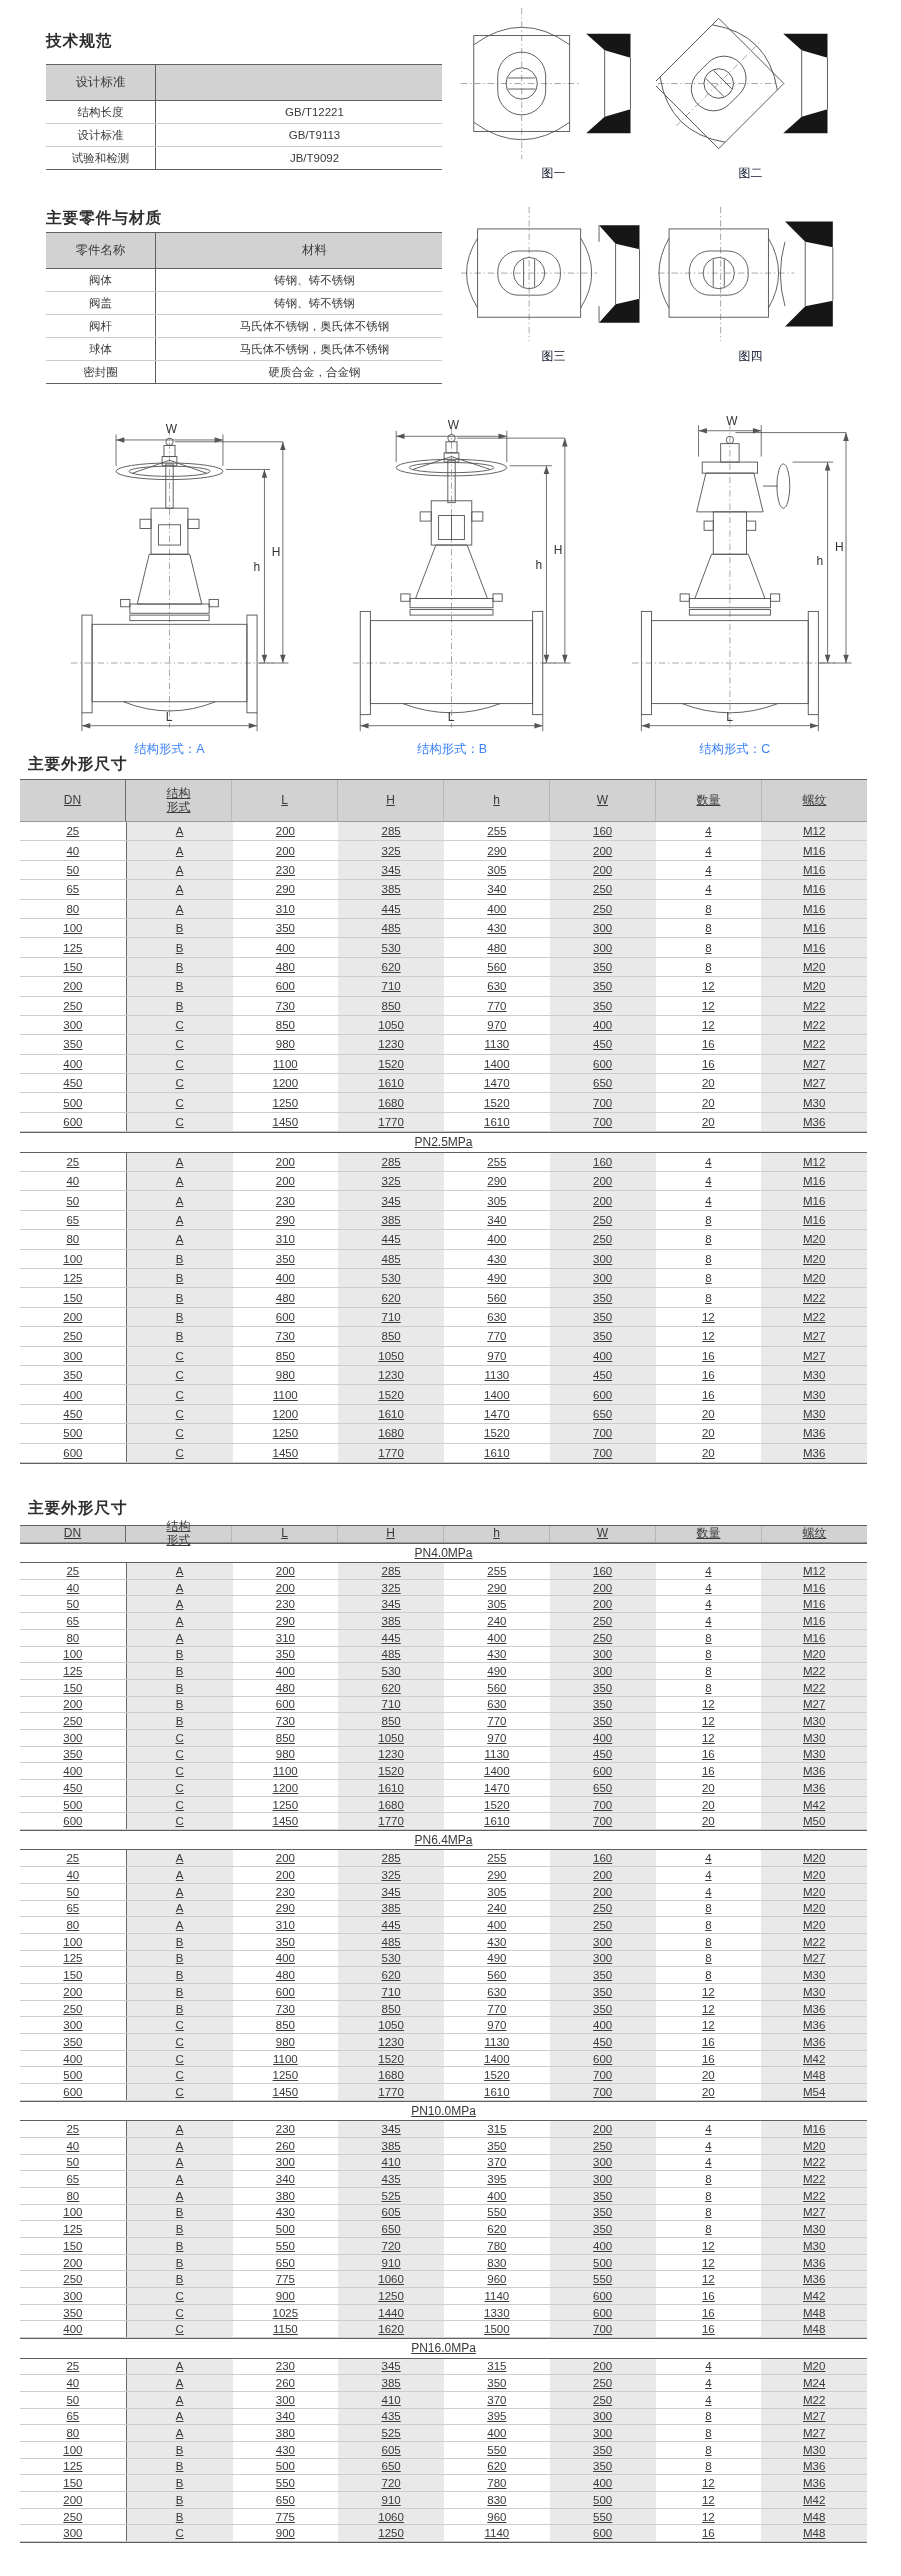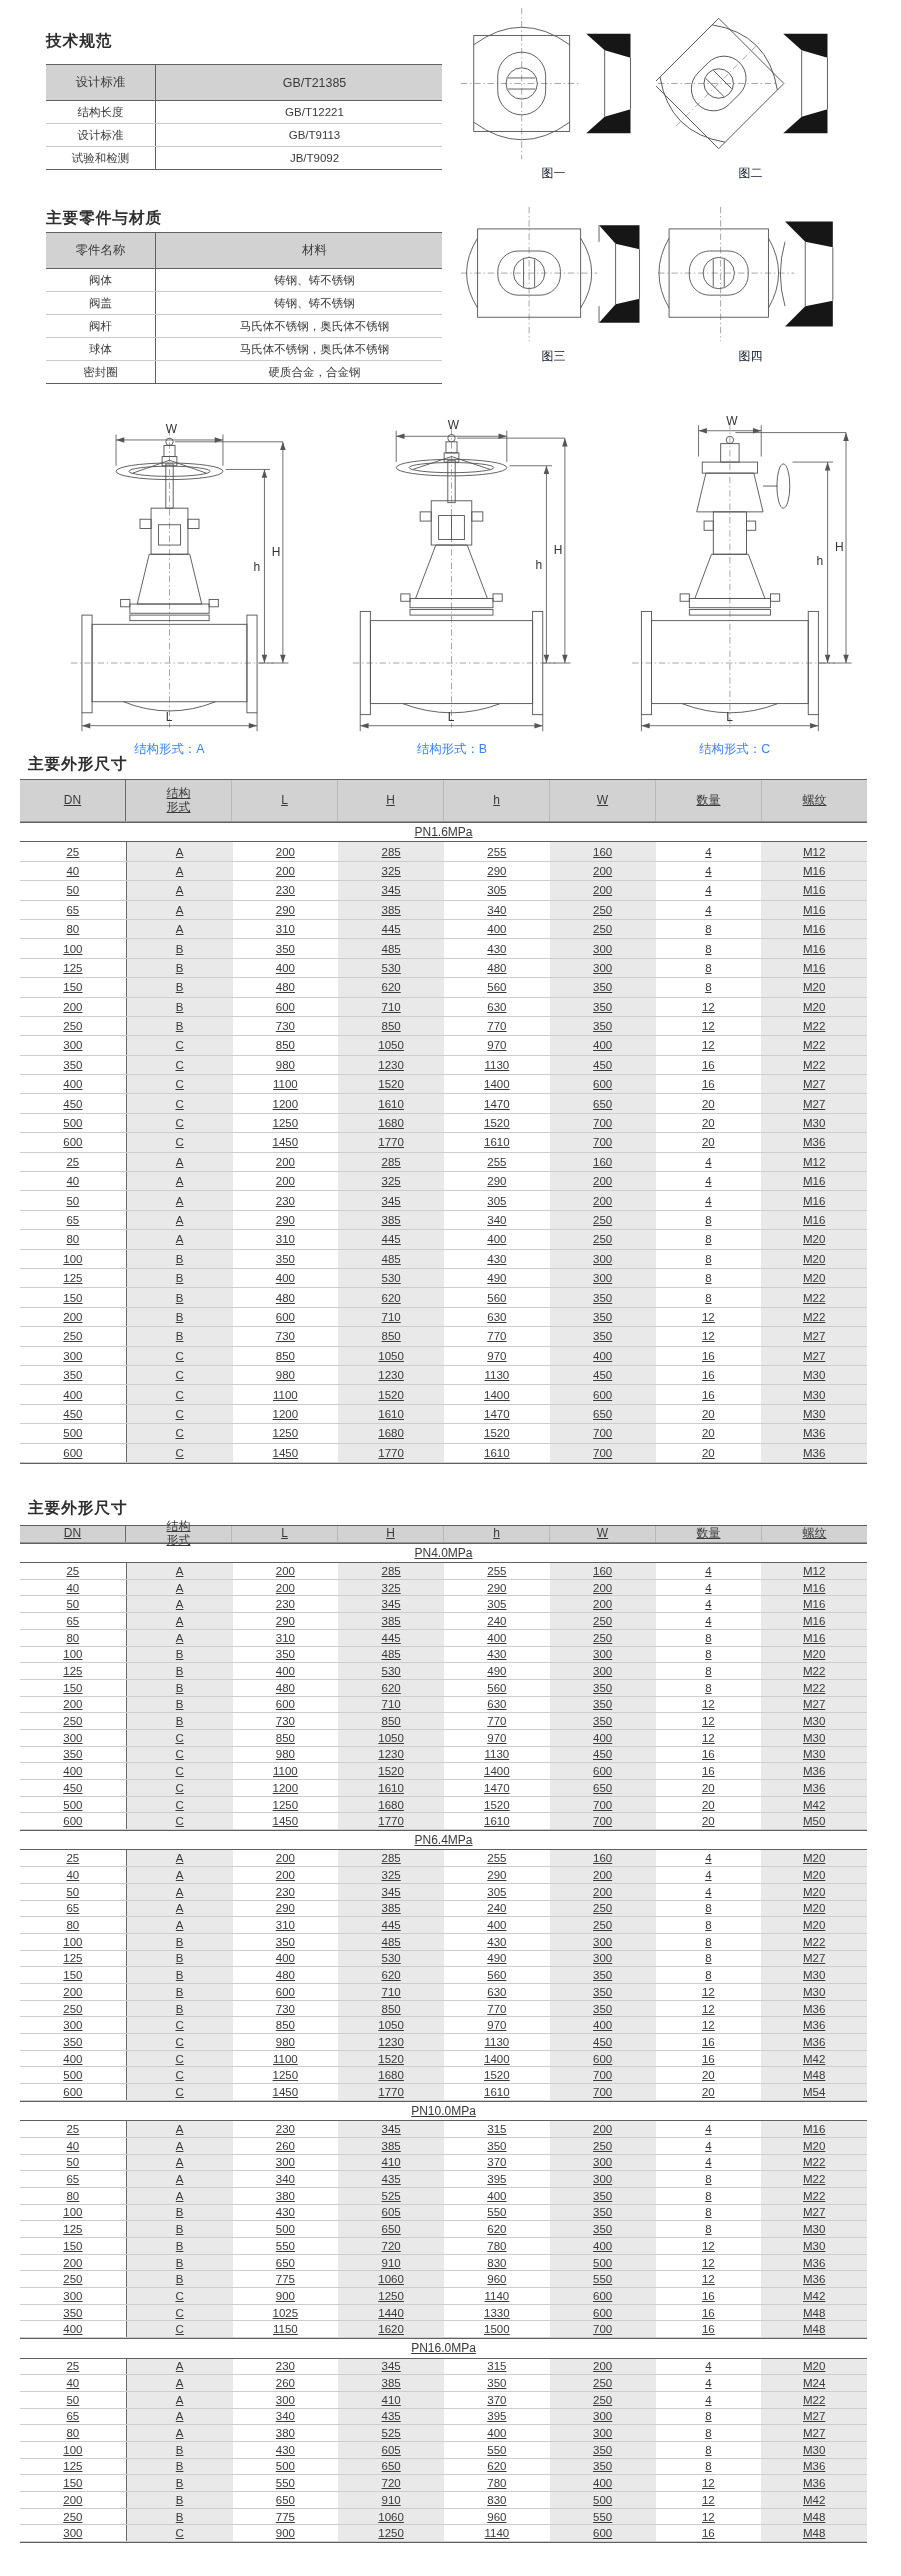--- a/index.html
+++ b/index.html
@@ -44,21 +44,20 @@
 </style>
 </head>
 <body>
 
 <div class="canvas">
 
   <div class="sec-title" style="left:46px;top:31px;">技术规范</div>
   <div class="kv" style="left:46px;top:64px;">
       <div class="kv-row kv-head">
         <div class="kv-cell kv-label">设计标准</div>
-        <div class="kv-cell kv-value">GB/T21385</div>
       </div>
       <div class="kv-row">
         <div class="kv-cell kv-label">结构长度</div>
         <div class="kv-cell kv-value">GB/T12221</div>
       </div>
       <div class="kv-row">
         <div class="kv-cell kv-label">设计标准</div>
         <div class="kv-cell kv-value">GB/T9113</div>
       </div>
       <div class="kv-row">
@@ -385,21 +384,20 @@
         <div class="d-cell c0">DN</div>
         <div class="d-cell c1">结构
 形式</div>
         <div class="d-cell c2">L</div>
         <div class="d-cell c3">H</div>
         <div class="d-cell c4">h</div>
         <div class="d-cell c5">W</div>
         <div class="d-cell c6">数量</div>
         <div class="d-cell c7">螺纹</div>
       </div>
-      <div class="d-band">PN1.6MPa</div>
       <div class="d-row">
         <div class="d-cell c0">25</div>
         <div class="d-cell c1 shade">A</div>
         <div class="d-cell c2">200</div>
         <div class="d-cell c3 shade">285</div>
         <div class="d-cell c4">255</div>
         <div class="d-cell c5 shade">160</div>
         <div class="d-cell c6">4</div>
         <div class="d-cell c7 shade">M12</div>
       </div>
@@ -546,20 +544,21 @@
       <div class="d-row">
         <div class="d-cell c0">600</div>
         <div class="d-cell c1 shade">C</div>
         <div class="d-cell c2">1450</div>
         <div class="d-cell c3 shade">1770</div>
         <div class="d-cell c4">1610</div>
         <div class="d-cell c5 shade">700</div>
         <div class="d-cell c6">20</div>
         <div class="d-cell c7 shade">M36</div>
       </div>
+      <div class="d-band">PN2.5MPa</div>
       <div class="d-row">
         <div class="d-cell c0">25</div>
         <div class="d-cell c1 shade">A</div>
         <div class="d-cell c2">200</div>
         <div class="d-cell c3 shade">285</div>
         <div class="d-cell c4">255</div>
         <div class="d-cell c5 shade">160</div>
         <div class="d-cell c6">4</div>
         <div class="d-cell c7 shade">M12</div>
       </div>

